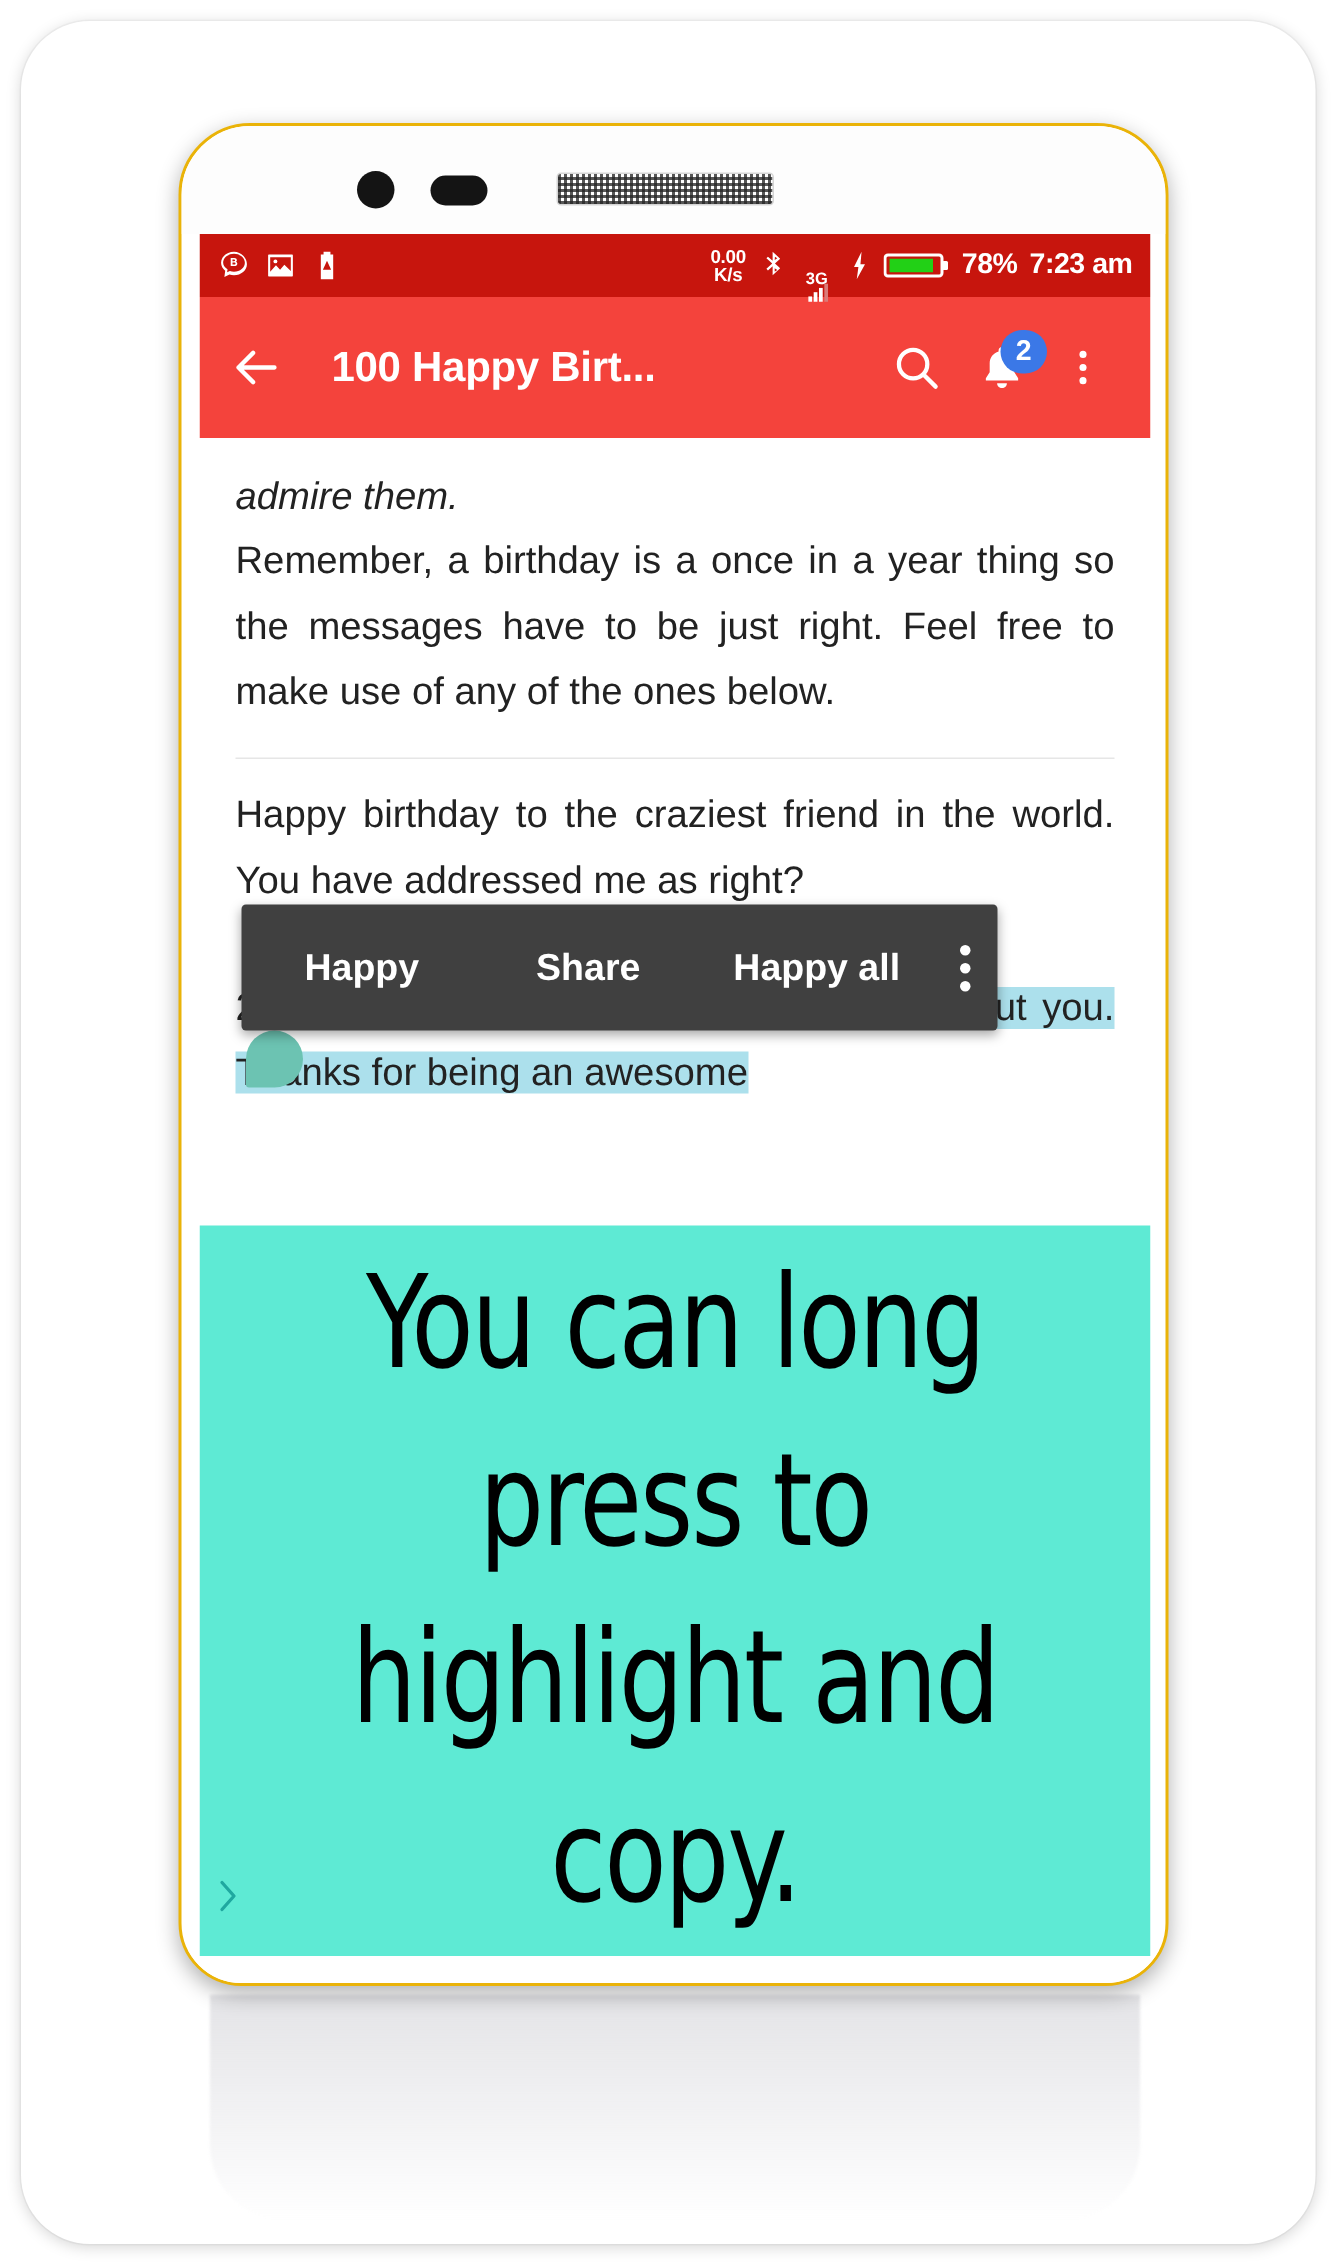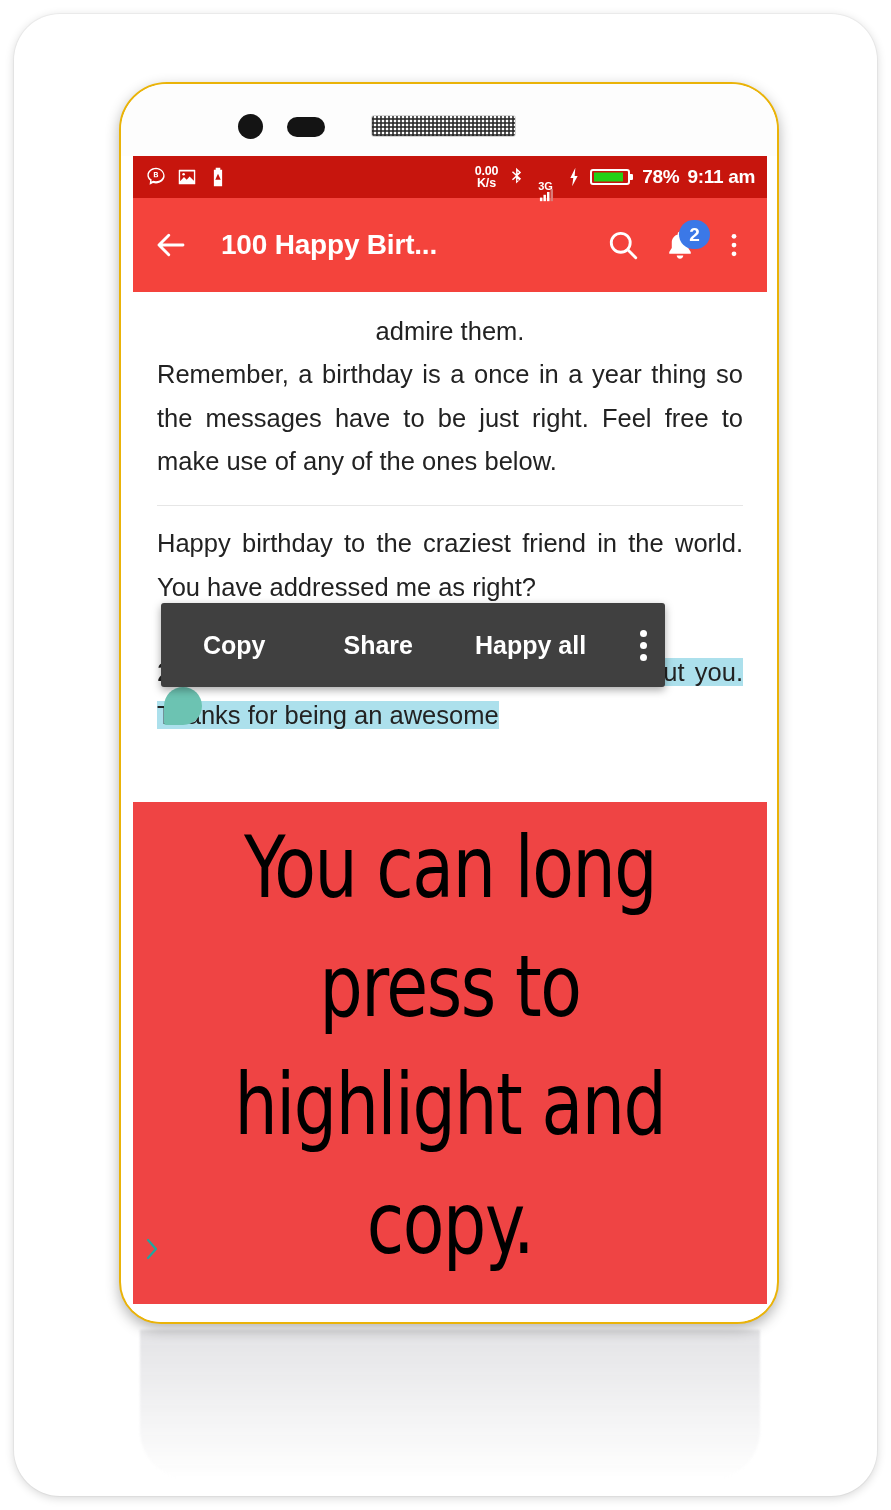--- a/index.html
+++ b/index.html
@@ -109,21 +109,21 @@
   .netspeed span { display: block; }
   .batt-pct { font-size: 19px; font-weight: 700; letter-spacing: -0.3px; }
   .clock { font-size: 19px; font-weight: 700; letter-spacing: -0.3px; }
 
   
   .appbar {
     height: 94px;
     background: #f4433c;
     display: flex;
     align-items: center;
-    padding: 0 18px 0 20px;
+    padding: 0 30px 0 20px;
     color: #ffffff;
   }
   .appbar-title {
     font-size: 28px;
     font-weight: 700;
     margin-left: 32px;
     letter-spacing: -0.2px;
     white-space: nowrap;
   }
   .appbar-actions {
@@ -150,21 +150,21 @@
   .content {
     position: relative;
     height: 1012px;
     background: #ffffff;
     padding: 18px 24px 0 24px;
     font-size: 25.5px;
     color: #222222;
     line-height: 1.70;
   }
   .para { text-align: justify; }
-  .para.noj { text-align: center; }
+  .para.noj { text-align: left; font-style: italic; }
   .divider {
     height: 1px;
     background: #e6e6e6;
     margin: 22px 0 16px 0;
   }
   .list-item { text-align: justify; position: relative; }
   .list-item.spaced { margin-top: 42px; }
   .hl { background: #ace0ec; }
   .sel-handle {
     position: absolute;
@@ -197,24 +197,24 @@
   }
   .action-item.copy { margin-right: 78px; }
   .action-item.share { margin-right: 62px; }
   .action-more { margin-left: auto; display: flex; flex-direction: column; gap: 5px; }
   .action-more i { width: 7px; height: 7px; border-radius: 50%; background: #ffffff; display: block; }
 
   
   .caption-overlay {
     position: absolute;
     left: 0;
-    top: 510px;
+    top: 525px;
     width: 634px;
     height: 502px;
-    background: #ef4444;
+    background: #5eead4;
     z-index: 8;
   }
   .caption {
     position: absolute;
     left: 0; top: 6px;
     width: 634px;
     text-align: center;
     font-size: 86px;
     line-height: 1.38;
     color: #000000;
@@ -308,21 +308,21 @@
           </div>
           <svg style="width:16px;height:22px;" viewBox="0 0 12 24">
             <path fill="#fff" d="M7.5 2L2 13h3.2L4 22l6-11H6.7L7.5 2z"></path>
           </svg>
           <svg style="width:44px;height:22px;" viewBox="0 0 44 22">
             <rect x="1" y="4" width="38" height="14" rx="2" fill="none" stroke="#fff" stroke-width="2"></rect>
             <rect x="39" y="8" width="4" height="6" rx="1" fill="#fff"></rect>
             <rect x="4" y="6.5" width="29" height="9" fill="#22d016"></rect>
           </svg>
           <div class="batt-pct">78%</div>
-          <div class="clock">9:11 am</div>
+          <div class="clock">7:23 am</div>
         </div>
       </div>
 
       <div class="appbar">
         <svg style="width:36px;height:36px;flex:none;" viewBox="0 0 24 24">
           <path fill="none" stroke="#fff" stroke-width="1.9" stroke-linecap="round" stroke-linejoin="round" d="M20 12H4m0 0l6.5-6.5M4 12l6.5 6.5"></path>
         </svg>
         <div class="appbar-title">100 Happy Birt...</div>
         <div class="appbar-actions">
           <svg style="width:36px;height:36px;" viewBox="0 0 24 24">
@@ -355,21 +355,21 @@
           <span>Happy birthday to the craziest friend in the world. You have addressed me as right?</span>
         </div>
 
         <div class="list-item spaced">
           <span>2.</span>
           <span class="hl">My life would have been so boring without you. Thanks for being an awesome</span>
           <div class="sel-handle"></div>
         </div>
 
         <div class="action-bar">
-          <div class="action-item copy">Copy</div>
+          <div class="action-item copy">Happy</div>
           <div class="action-item share">Share</div>
           <div class="action-item selectall">Happy all</div>
           <div class="action-more">
               <i></i>
               <i></i>
               <i></i>
             </div>
         </div>
 
         <div class="caption-overlay">

